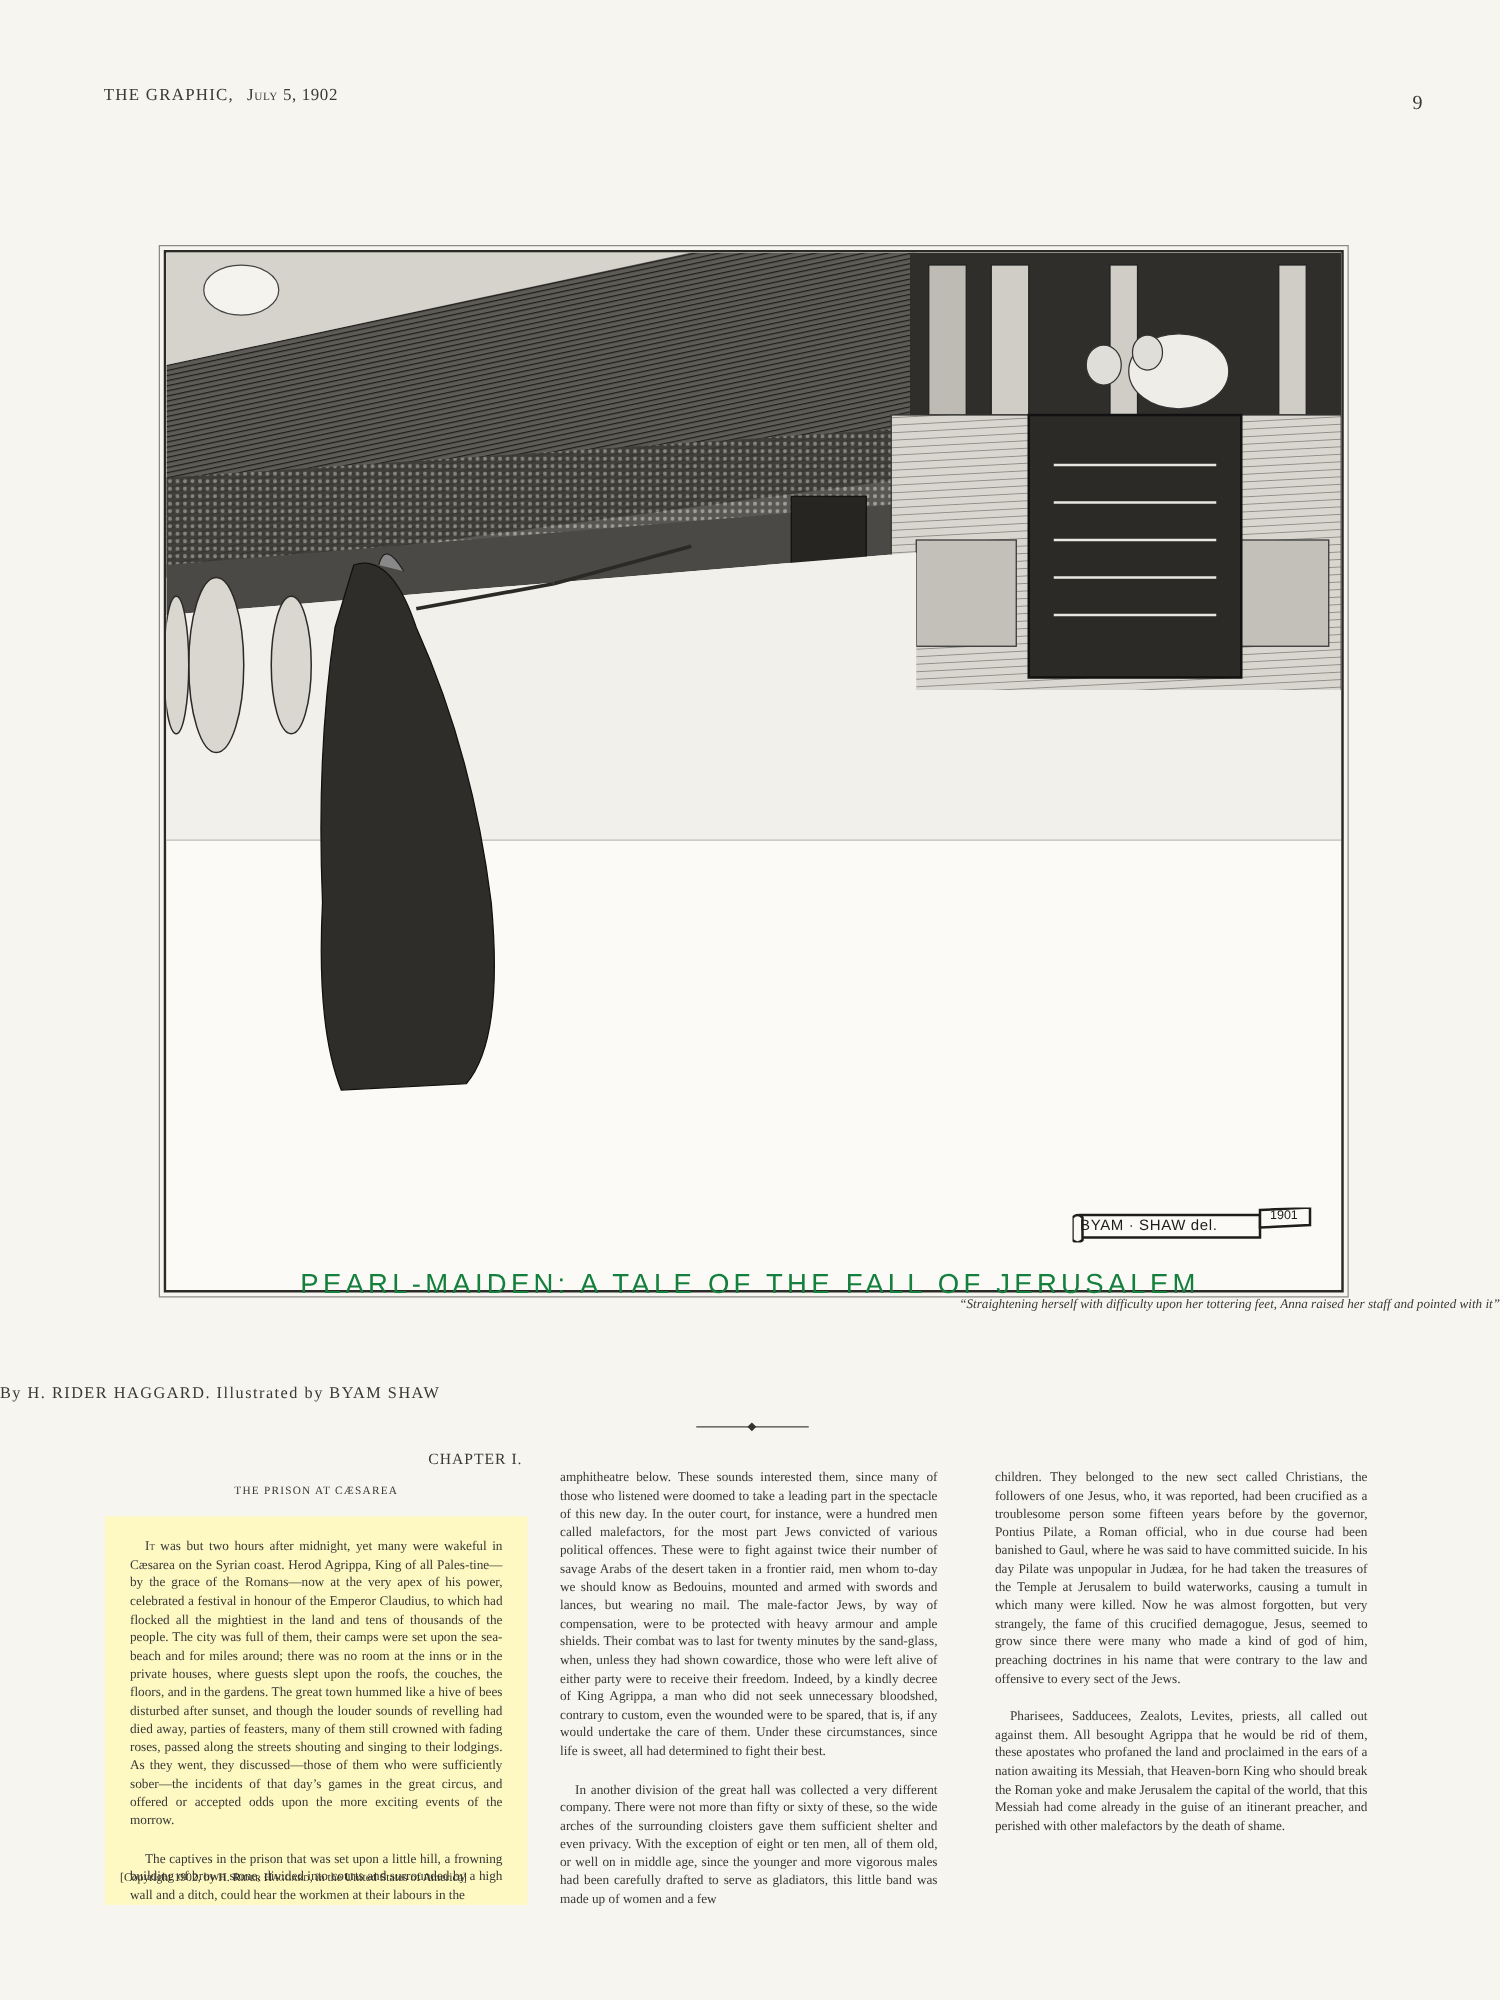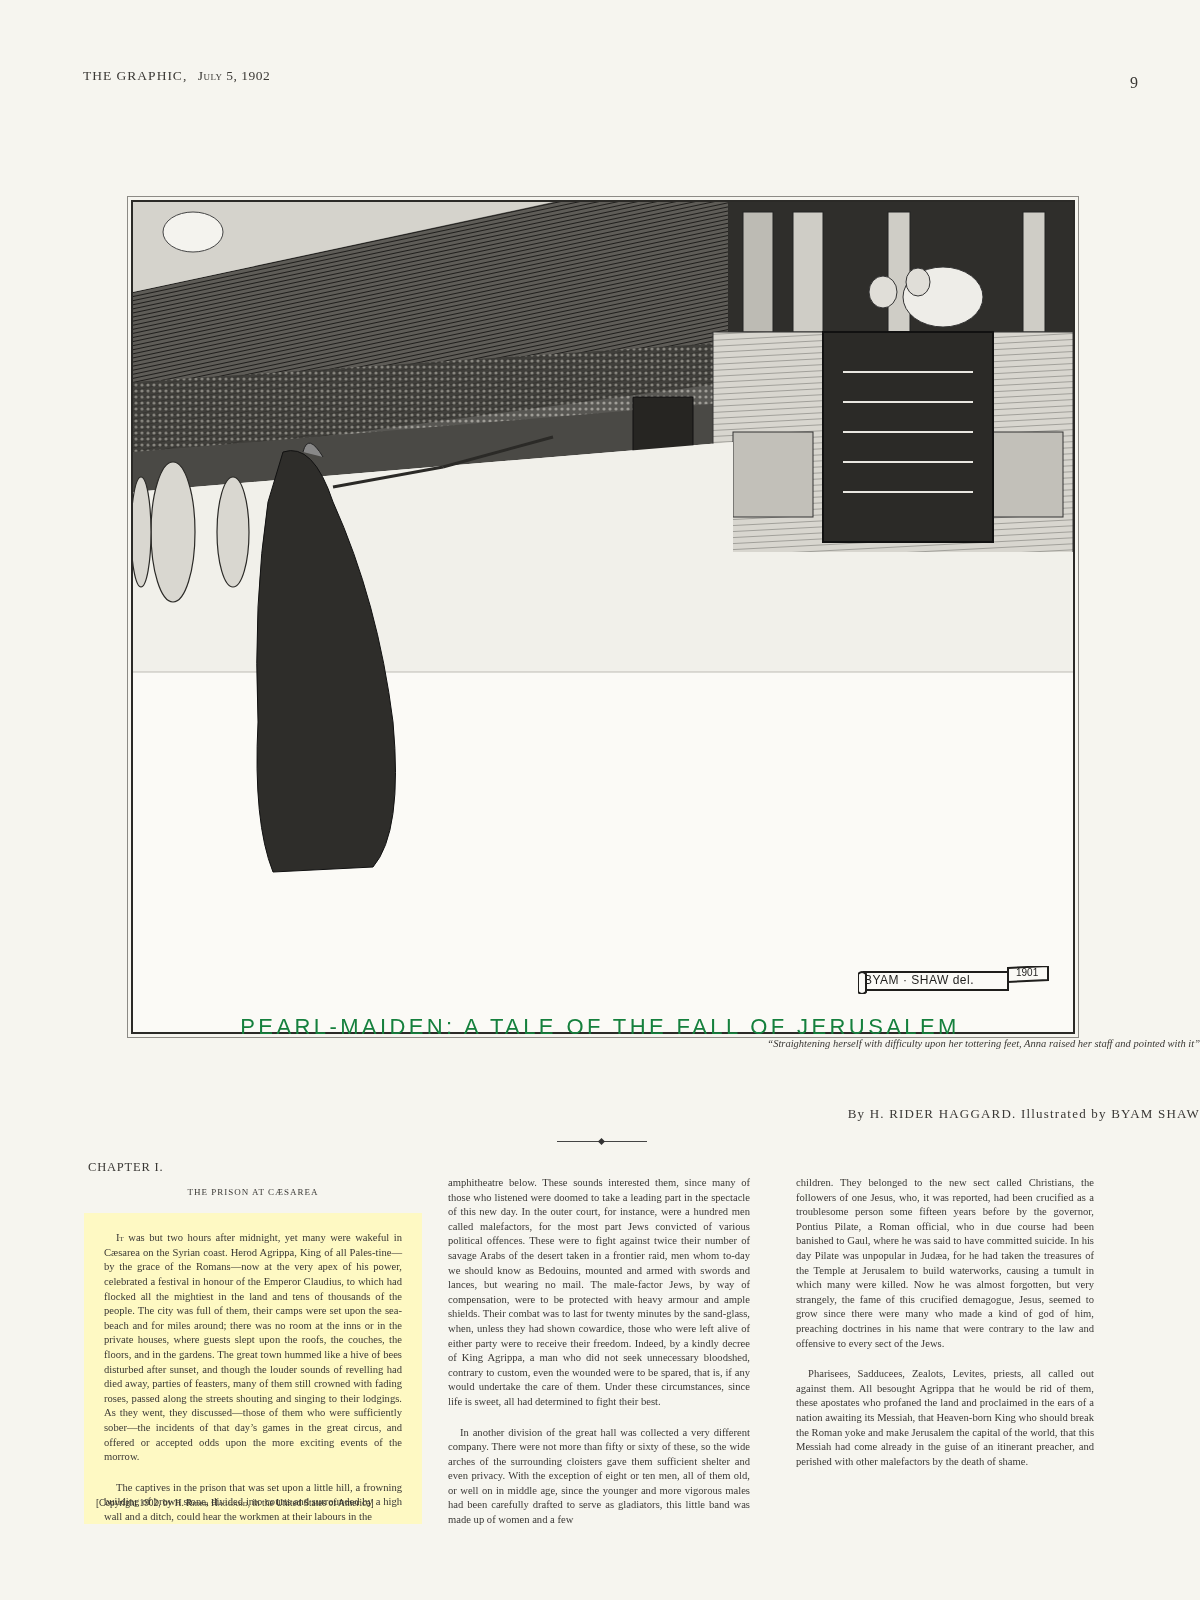--- a/index.html
+++ b/index.html
@@ -27,38 +27,38 @@
   .caption {
     position:absolute; left:0; width:1200px; top:1038px; text-align:right;
     font-style:italic; font-size:10.5px; color:#3a3835;
   }
   .title {
     position:absolute; left:0; width:1200px; top:1014px; text-align:center;
     font-family:"Liberation Sans", "DejaVu Sans", sans-serif;
     font-size:22px; letter-spacing:3.4px; color:#15803d; font-weight:normal;
   }
   .byline {
-    position:absolute; left:0; width:1200px; top:1106px; text-align:right;
+    position:absolute; left:0; width:1200px; top:1106px; text-align:left;
     font-size:13px; letter-spacing:1.2px; color:#3a3835;
   }
   .ornament-rule {
     position:absolute; left:557px; top:1141px; width:90px; height:1px; background:#444;
   }
   .ornament-dot {
     position:absolute; left:599px; top:1139px; width:5px; height:5px; background:#333;
     transform:rotate(45deg);
   }
   .column {
     position:absolute; top:1160px; width:330px;
     font-size:10.6px; line-height:14.6px; text-align:justify; color:#3a3835;
   }
   .col-1 { left:88px; }
   .col-2 { left:432px; width:334px; }
   .col-3 { left:780px; width:330px; }
-  .chapter-heading { text-align:left; font-size:12.5px; letter-spacing:0.8px; margin:0 0 10px 0; }
+  .chapter-heading { text-align:right; font-size:12.5px; letter-spacing:0.8px; margin:0 0 10px 0; }
   .chapter-subheading { text-align:center; font-size:9px; letter-spacing:1px; margin:0 0 14px 0; }
   .col-1 .shaded { background:#fef9c3; padding:2px 4px 0 4px; margin-left:-4px; margin-right:-4px; }
   p { margin:16px; text-indent:0;font-family:Liberation Serif, serif; }
   p.indent { text-indent:12px; }
   .first-word { font-variant:small-caps; }
   .copyright {
     position:absolute; left:96px; top:1498px; font-size:9.4px; color:#2f2d2a;
   }
   .copyright .sc { font-variant:small-caps; }
 </style>

